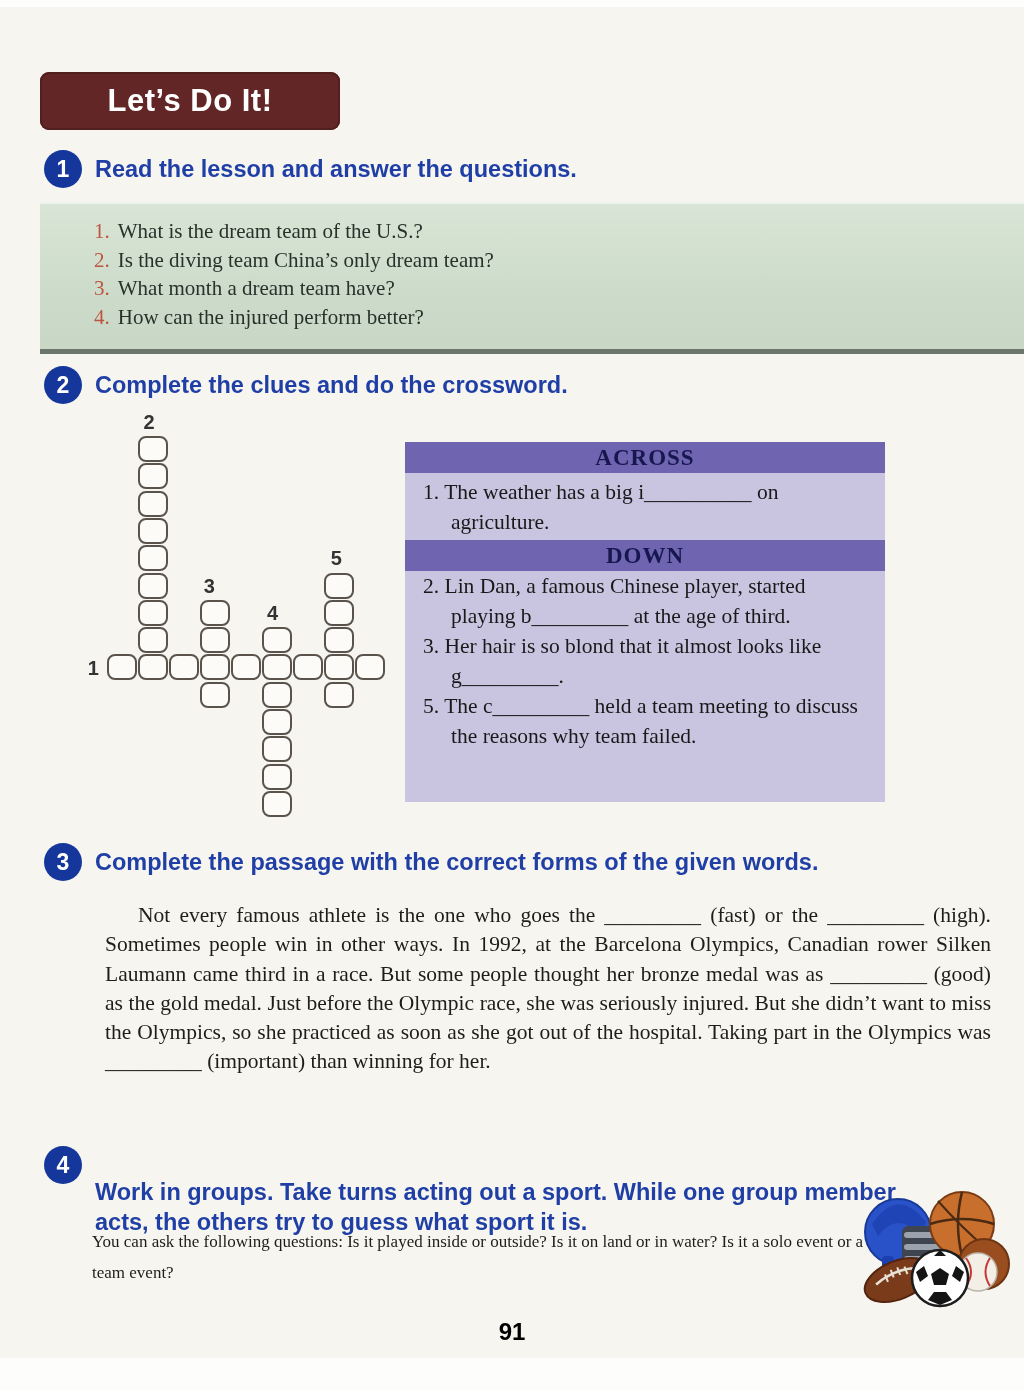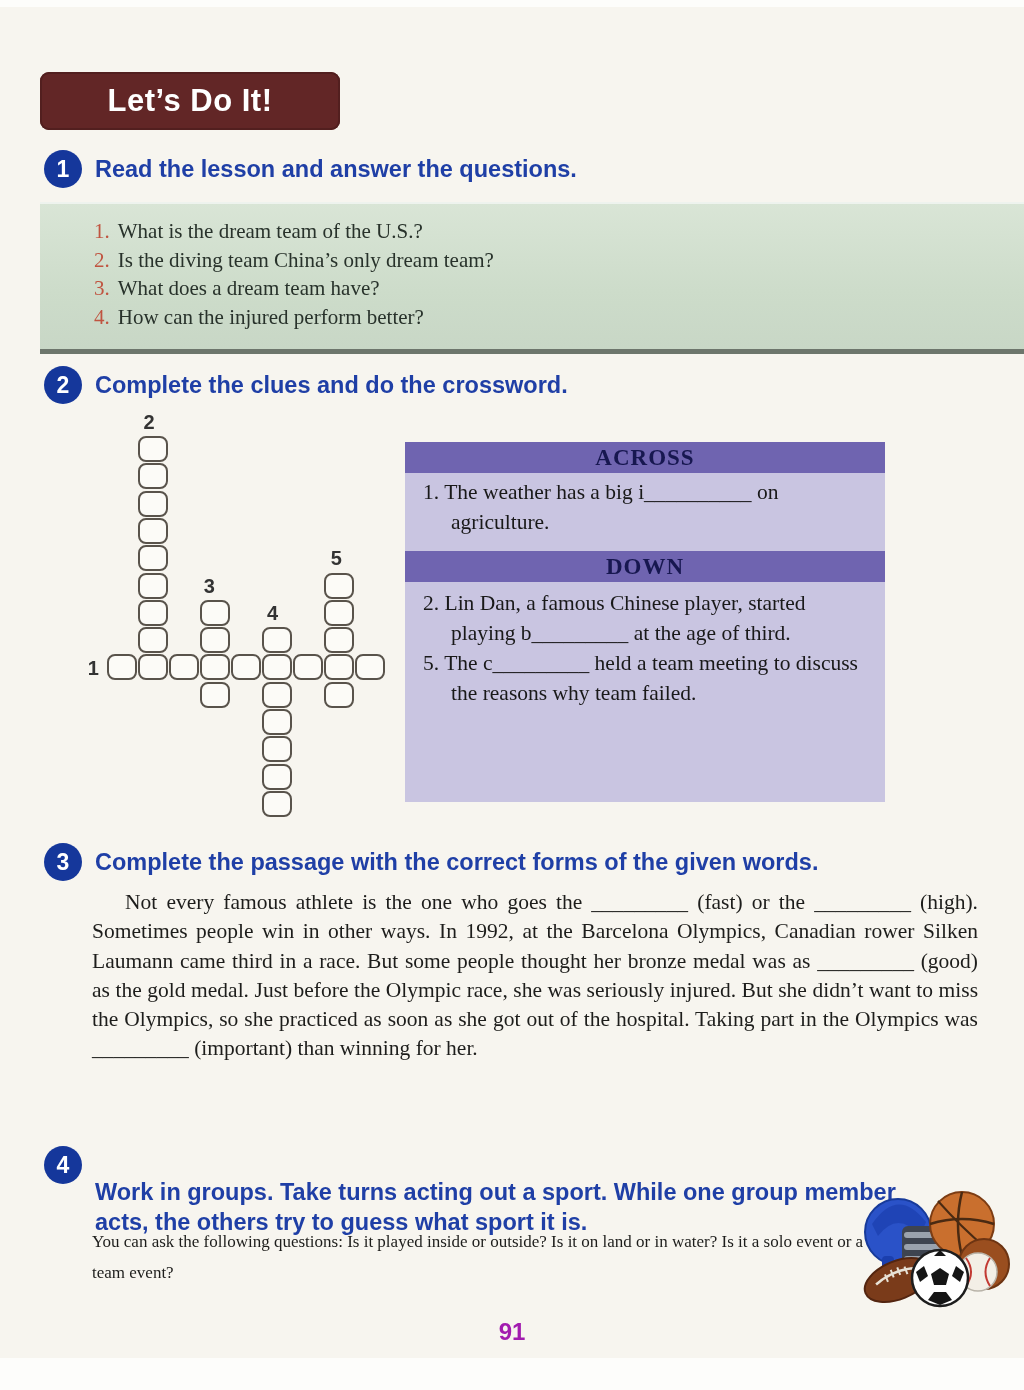--- a/index.html
+++ b/index.html
@@ -57,57 +57,57 @@
   }
   .clue-bar {
     height:31px; background:#6f64b0; color:#171750;
     font-weight:bold; font-size:23px; text-align:center; line-height:31px;
     letter-spacing:1px;
   }
   .clue {
     font-size:21.5px; line-height:30px; color:#191919;
     padding-left:38px; text-indent:-28px; margin:0 6px 0 8px;
   }
-  .clue.single { padding-top:4px; padding-bottom:14px; }
-  .down-list { padding-top:6px; }
+  .clue.single { padding-top:4px; padding-bottom:3px; }
+  .down-list { }
   .c-cont { display:block; text-indent:0; }
   .c-italic { font-style:italic; }
 
   .passage {
-    position:absolute; left:92px; top:888px; width:886px; margin:0;
+    position:absolute; left:92px; top:888px; width:886px; margin:13px;
     font-size:21.5px; line-height:29.3px; color:#1d1d1b;
     text-align:justify; text-indent:33px;
   }
   .s4-body {
     position:absolute; left:92px; top:1226px; width:780px; margin:0;
     font-size:17px; line-height:31px; color:#1d1d1b;
   }
   .sports-art { position:absolute; left:858px; top:1184px; width:152px; height:128px; }
 
   .page-num {
     position:absolute; left:0; top:1318px; width:1024px; text-align:center;
-    font-family:"Liberation Sans", sans-serif; font-weight:bold; font-size:24px; color:#a21caf;
+    font-family:"Liberation Sans", sans-serif; font-weight:bold; font-size:24px; color:#000000;
   }
 </style>
 </head>
 <body>
 
 <div class="strip-top"></div>
 
 <div class="banner">Let’s Do It!</div>
 
 <div class="sec-head" style="left:44px; top:150px; width:920px;">
   <div class="badge">1</div>
   <div class="sec-title">Read the lesson and answer the questions.</div>
 </div>
 
 <div class="green-box">
   <div class="q-line"><span class="q-num">1.</span><span>What is the dream team of the U.S.?</span></div>
   <div class="q-line"><span class="q-num">2.</span><span>Is the diving team China’s only dream team?</span></div>
-  <div class="q-line"><span class="q-num">3.</span><span>What does a dream team have?</span></div>
+  <div class="q-line"><span class="q-num">3.</span><span>What month a dream team have?</span></div>
   <div class="q-line"><span class="q-num">4.</span><span>How can the injured perform better?</span></div>
 </div>
 
 <div class="sec-head" style="left:44px; top:366px; width:920px;">
   <div class="badge">2</div>
   <div class="sec-title">Complete the clues and do the crossword.</div>
 </div>
 
 <div class="crossword">
     <div class="cw-cell" style="left: 55px; top: 26px;"></div>
@@ -154,20 +154,25 @@
     <span>The weather has a big i__________ on agriculture.</span>
   </div>
   <div class="clue-bar">DOWN</div>
   <div class="down-list">
     <div class="clue">
       <span class="c-num">2.</span>
       <span>Lin Dan, a famous Chinese player, started</span>
       <span class="c-cont">playing b_________ at the age of third.</span>
     </div>
     <div class="clue">
+      <span class="c-num">3.</span>
+      <span>Her hair is so blond that it almost looks like</span>
+      <span class="c-cont">g_________.</span>
+    </div>
+    <div class="clue">
       <span class="c-num">5.</span>
       <span>The c_________ held a team meeting to discuss</span>
       <span class="c-cont">the reasons why team failed.</span>
     </div>
   </div>
 </div>
 
 <div class="sec-head" style="left:44px; top:843px; width:950px;">
   <div class="badge">3</div>
   <div class="sec-title">Complete the passage with the correct forms of the given words.</div>

